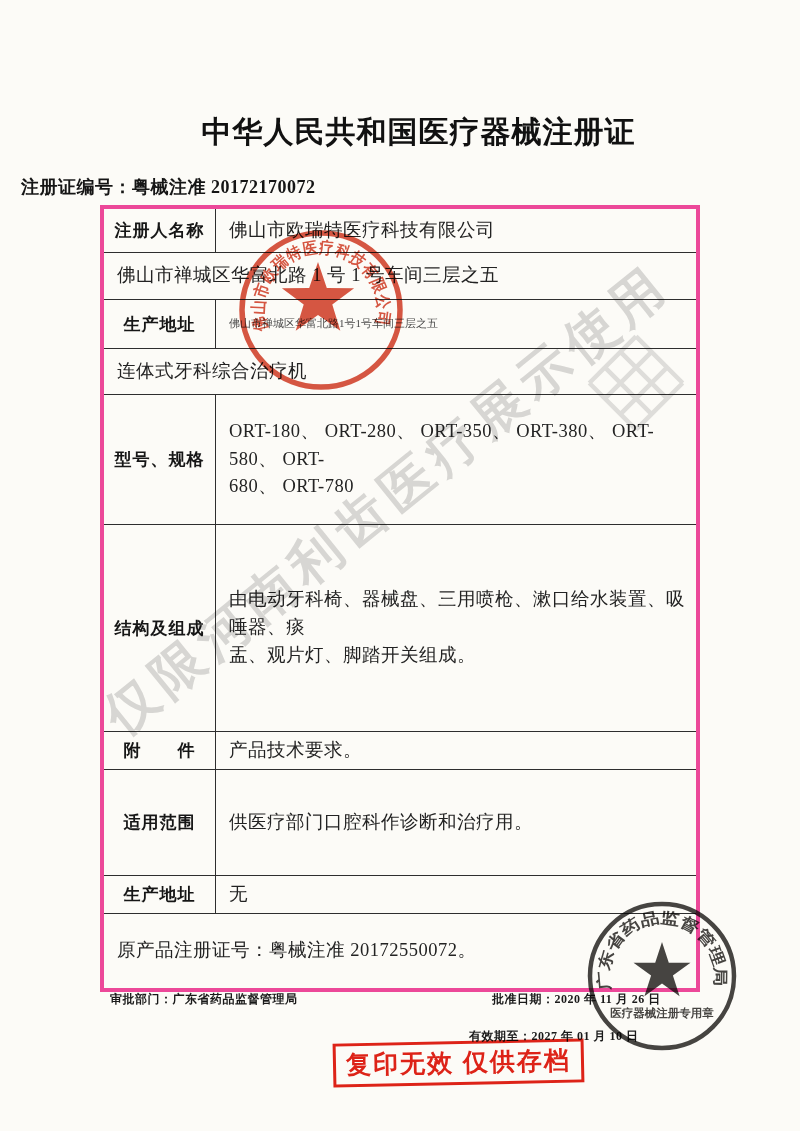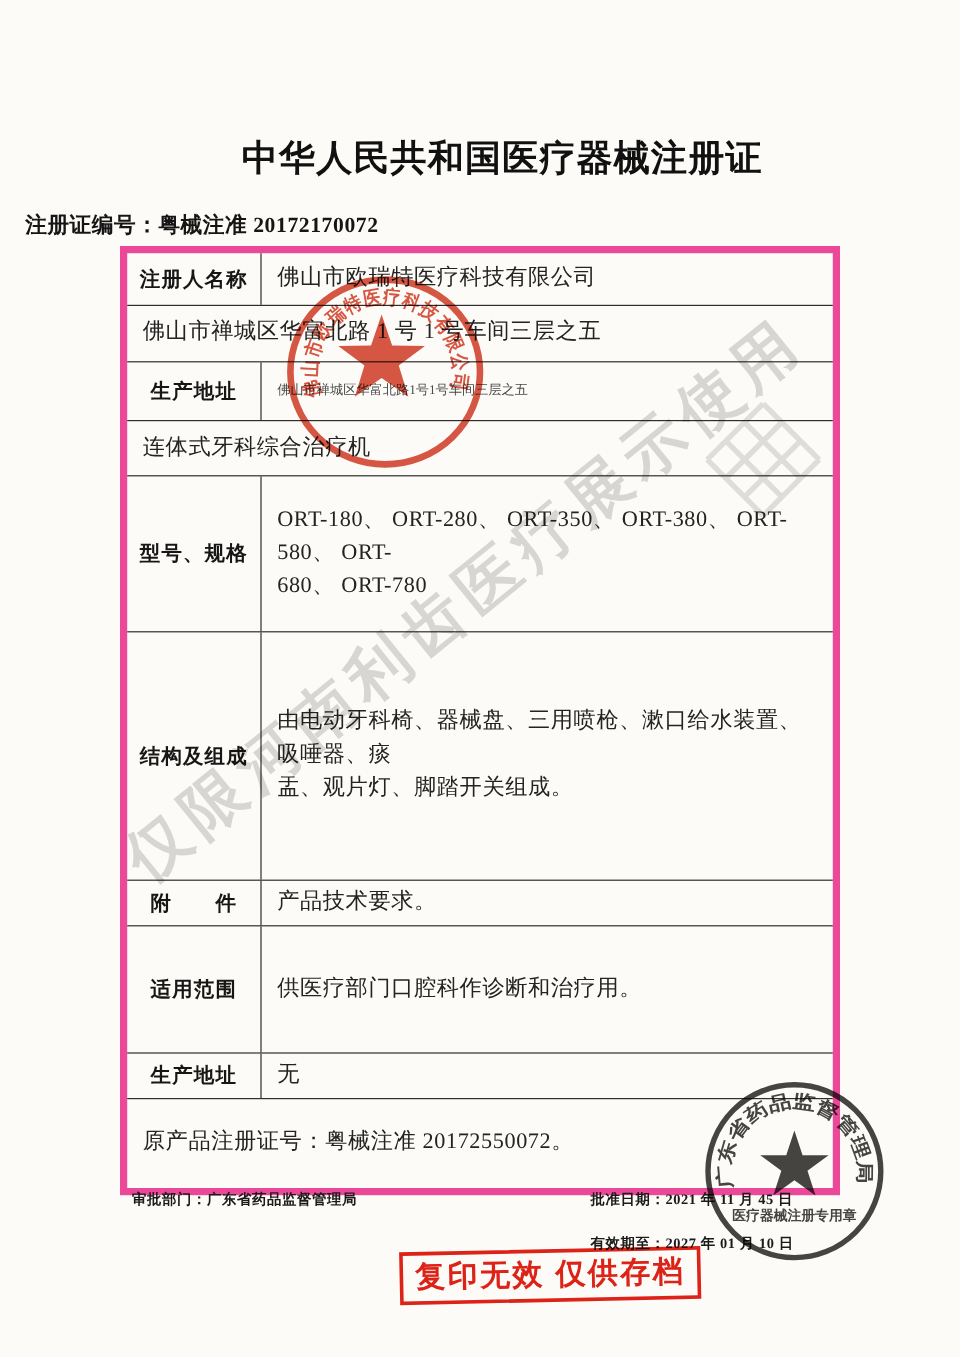--- a/index.html
+++ b/index.html
@@ -13,41 +13,41 @@
     position:absolute;top:112px;left:0;width:100%;text-align:center;
     font-size:30px;font-weight:bold;letter-spacing:1px;color:#111;
   }
   .regline{
     position:absolute;top:175px;left:0;width:100%;text-align:left;
     font-size:18px;font-weight:bold;color:#151515;letter-spacing:.5px;margin-left:21px;
   }
   
   .cert-table{
     position:absolute;left:100px;top:205px;width:600px;
-    border:6px solid #ec4899;box-sizing:border-box;z-index:1;
+    border:4px solid #ec4899;box-sizing:border-box;z-index:1;
   }
   .trow{display:flex;border-top:1.6px solid #2e2e2e;box-sizing:border-box;}
   .trow:first-child{border-top:none;}
   .tlabel{
     width:112px;flex:0 0 112px;border-right:1.6px solid #2e2e2e;box-sizing:border-box;
     display:flex;align-items:center;justify-content:center;
     font-weight:bold;font-size:17px;letter-spacing:1px;color:#161616;
     text-align:center;white-space:pre;
   }
   .tvalue{
     flex:1;display:flex;align-items:center;box-sizing:border-box;
     padding:4px 8px 4px 13px;font-size:18.5px;line-height:1.5;
     letter-spacing:.5px;color:#232323;white-space:pre-wrap;
   }
   .tvalue.small{font-size:11px;color:#4a4a4a;letter-spacing:0;line-height:1.2;}
   
   .footer-line{position:absolute;font-size:12px;font-weight:bold;color:#1a1a1a;letter-spacing:.5px;z-index:1;}
   .f-approval{left:110px;top:991px;}
   .f-date{left:492px;top:991px;}
-  .f-valid{left:492px;top:1028px;}
+  .f-valid{left:469px;top:1028px;}
   
   .stamp-layer{position:absolute;left:0;top:0;width:800px;height:1131px;z-index:3;
     mix-blend-mode:multiply;pointer-events:none;}
   .archive-stamp{
     position:absolute;left:333px;top:1041px;z-index:4;
     border:3.5px solid #e02318;color:#e02318;background:rgba(255,255,255,0);
     font-size:25px;font-weight:bold;letter-spacing:2px;line-height:1;
     padding:6px 10px 7px 10px;transform:rotate(-1.2deg);
     font-family:"Liberation Sans","DejaVu Sans",sans-serif;
     mix-blend-mode:multiply;white-space:nowrap;
@@ -107,21 +107,21 @@
     <div class="trow" style="height:38px">
       <div class="tlabel">生产地址</div>
       <div class="tvalue">无</div>
     </div>
     <div class="trow" style="height:75px">
       <div class="tvalue">原产品注册证号：粤械注准 20172550072。</div>
     </div>
   </div>
 
   <div class="footer-line f-approval"><span>审批部门：</span><span>广东省药品监督管理局</span></div>
-  <div class="footer-line f-date"><span>批准日期：</span><span>2021 年 11 月 45 日</span></div>
+  <div class="footer-line f-date"><span>批准日期：</span><span>2020 年 11 月 26 日</span></div>
   <div class="footer-line f-valid"><span>有效期至：</span><span>2027 年 01 月 10 日</span></div>
 
   <div class="archive-stamp">复印无效 仅供存档</div>
 
   <svg class="stamp-layer" viewBox="0 0 800 1131" xmlns="http://www.w3.org/2000/svg">
     <defs>
       <path id="companyArc" d="M 267.4,329.5 A 57,57 0 1 1 374.6,329.5" fill="none"></path>
       <path id="authorityArc" d="M 610.8,989.7 A 53,53 0 1 1 713.2,989.7" fill="none"></path>
     </defs>
 

